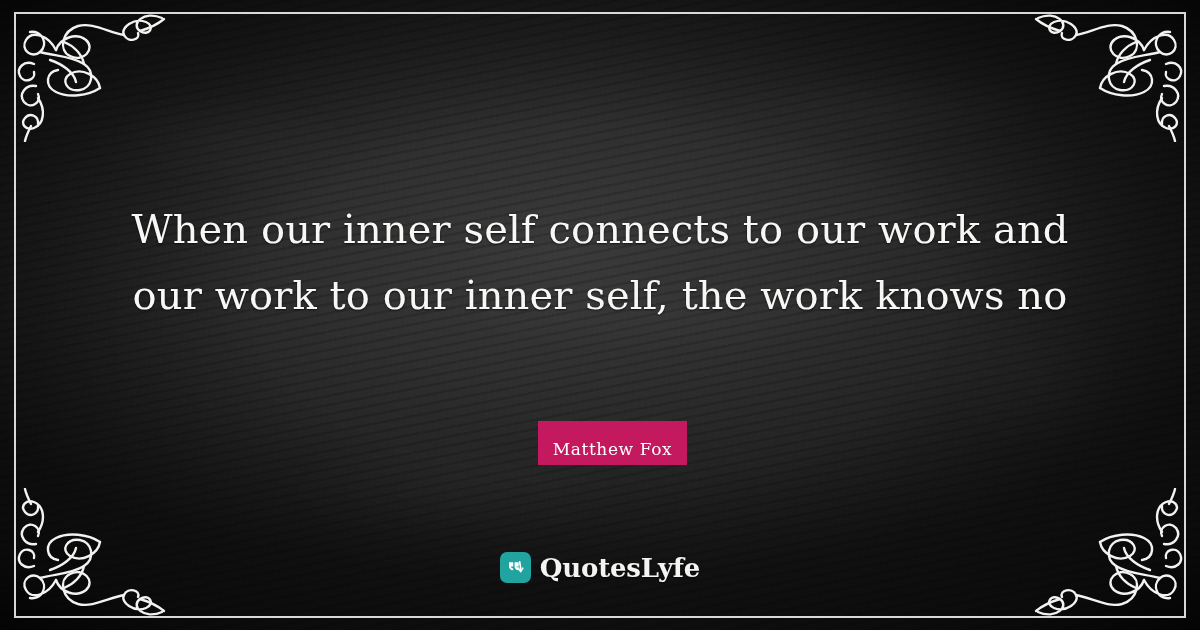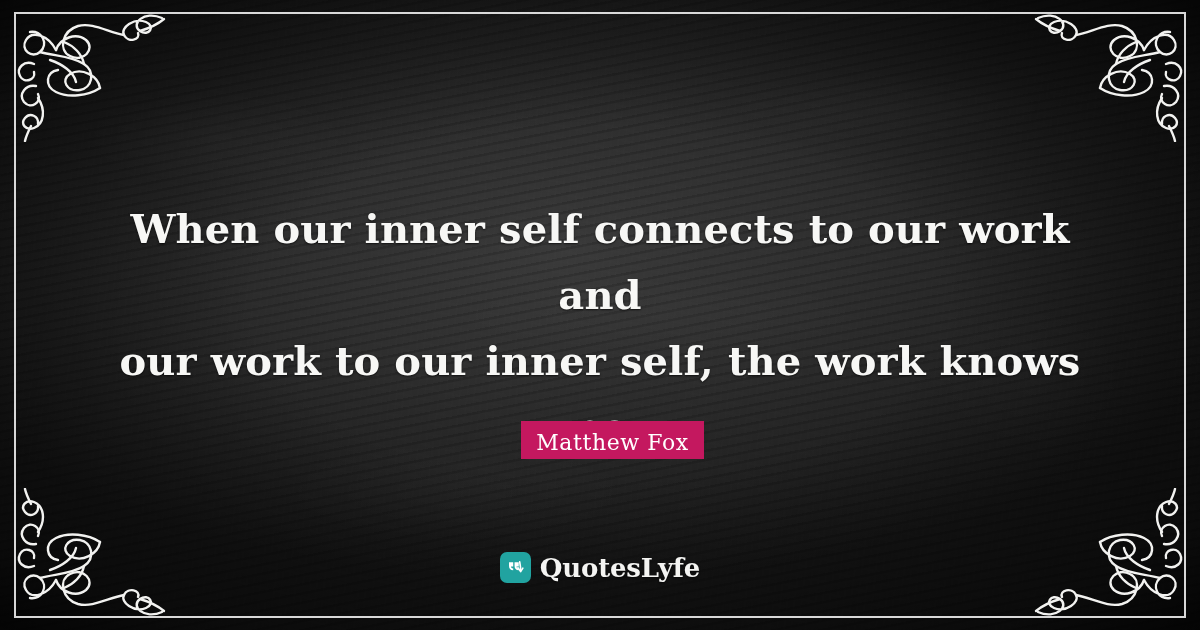--- a/index.html
+++ b/index.html
@@ -72,44 +72,44 @@
     position: absolute;
     left: 0; right: 0;
     top: 196px;
     text-align: center;
     padding: 0 110px;
     box-sizing: border-box;
   }
   .quote-text {
     color: #f7f7f5;
     font-family: "DejaVu Serif", "Liberation Serif", serif;
-    font-weight: 700;
+    font-weight: 400;
     font-size: 40px;
     line-height: 66px;
     letter-spacing: .1px;
     text-shadow: 0 1px 2px rgba(0,0,0,.65);
     margin: 0;
   }
 
   
   .author-row {
     position: absolute;
     left: 0; right: 0;
     top: 421px;
     text-align: center;
   }
   .author-badge {
     display: inline-block;
     background: #c4185f;
     color: #ffffff;
     font-family: "DejaVu Serif", "Liberation Serif", serif;
-    font-size: 22px;
+    font-size: 17px;
     font-weight: 400;
     letter-spacing: .6px;
-    padding: 12px 15px 6px 15px;
+    padding: 18px 15px 6px 15px;
     line-height: 20px;
     margin-left: 25px;
   }
 
   
   .logo-row {
     position: absolute;
     left: 0; right: 0;
     top: 552px;
     display: flex;

